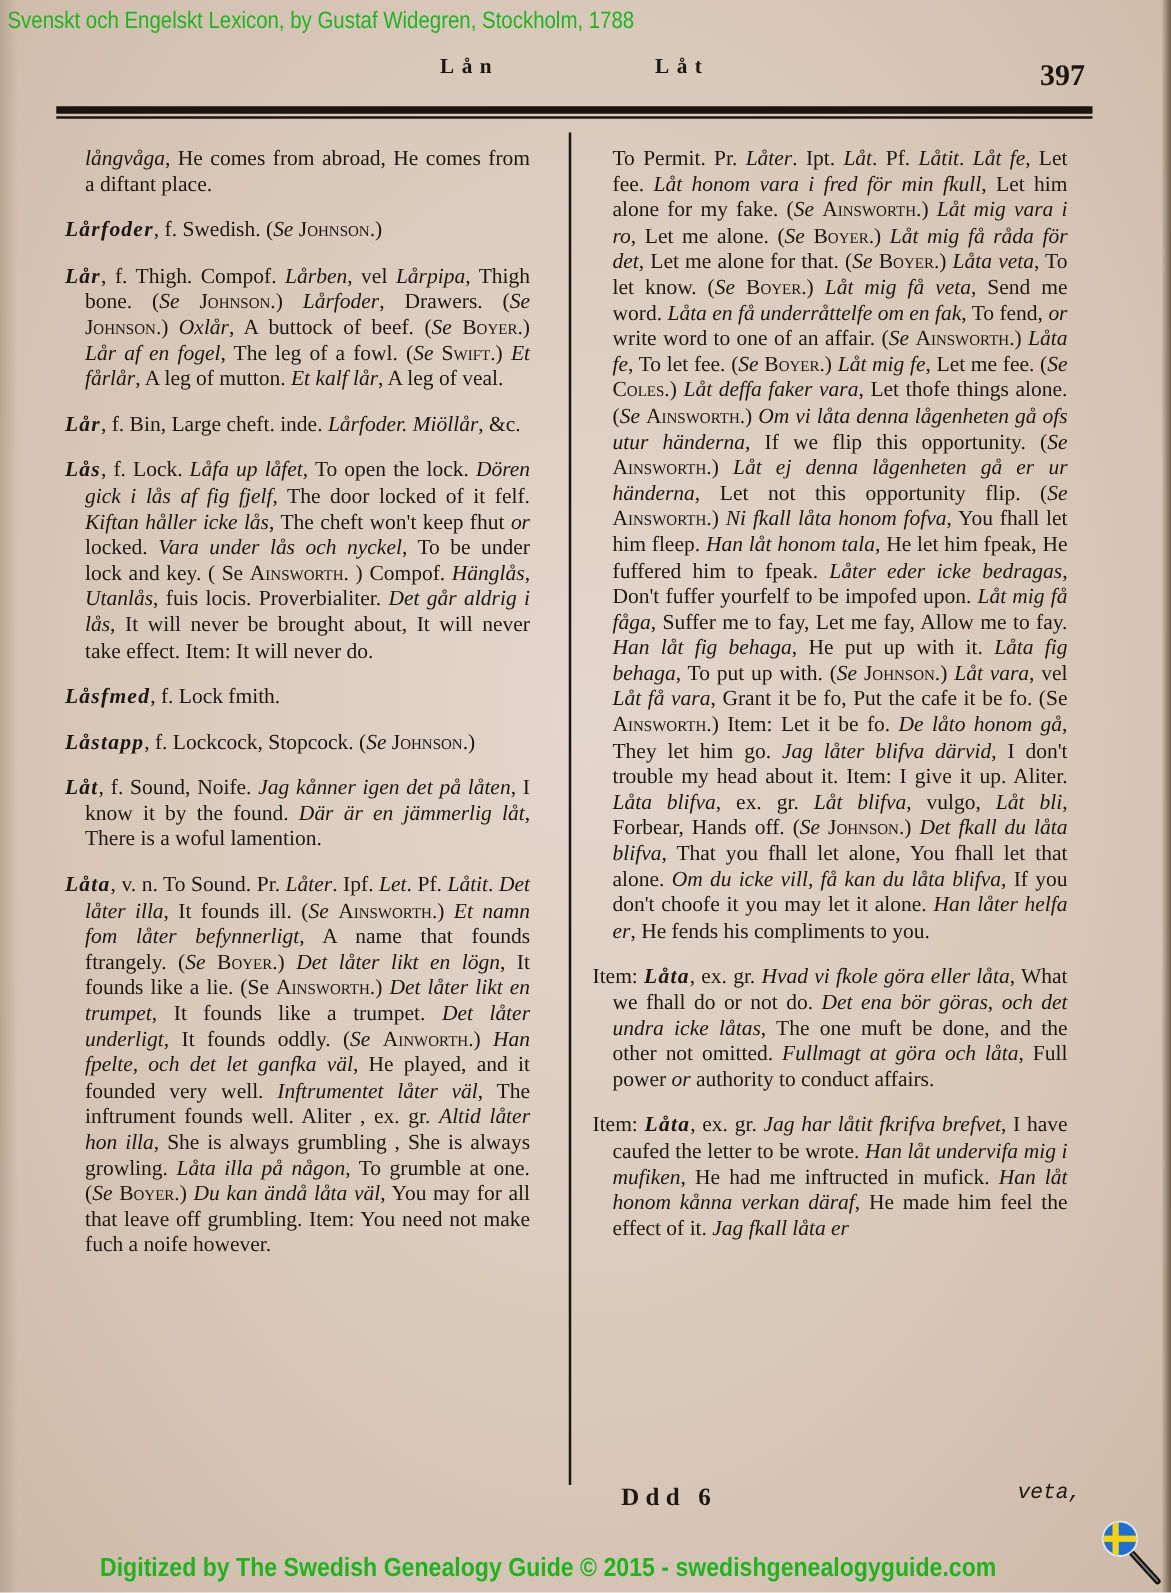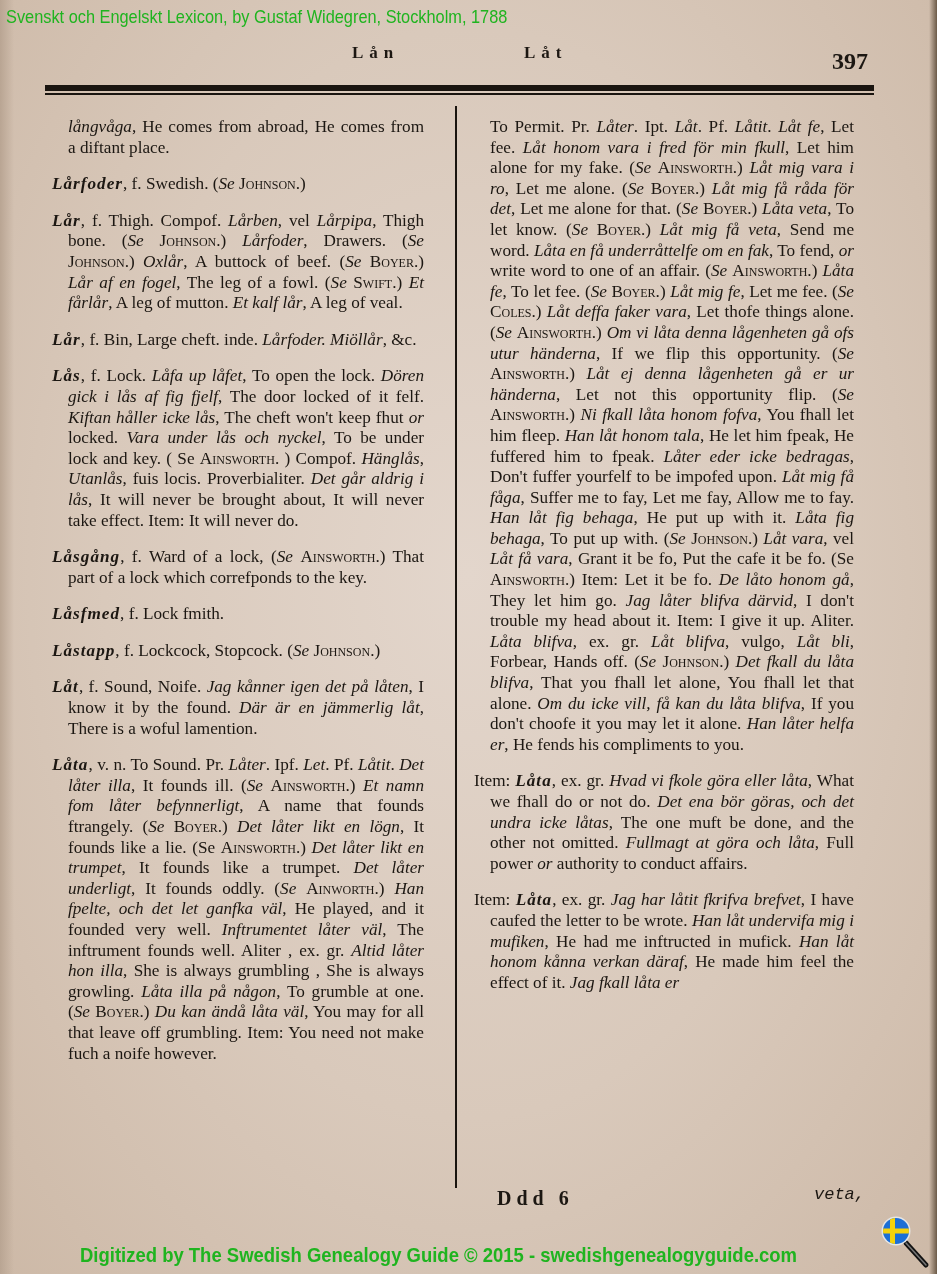--- a/index.html
+++ b/index.html
@@ -62,21 +62,20 @@
 <div class="rule-thick"></div>
 <div class="rule-thin"></div>
 <div class="col-divider"></div>
 
 <div class="column col-left">
     <p class="entry cont"><span class="sw">långvåga</span><span>, He comes from abroad, He comes from a diftant place.</span></p>
     <p class="entry"><span class="hw">Lårfoder</span><span>, f. Swedish. (</span><span class="sw">Se</span><span> </span><span class="sc">Johnson</span><span>.)</span></p>
     <p class="entry"><span class="hw">Lår</span><span>, f. Thigh. Compof. </span><span class="sw">Lårben</span><span>, vel </span><span class="sw">Lårpipa</span><span>, Thigh bone. (</span><span class="sw">Se</span><span> </span><span class="sc">Johnson</span><span>.) </span><span class="sw">Lårfoder</span><span>, Drawers. (</span><span class="sw">Se</span><span> </span><span class="sc">Johnson</span><span>.) </span><span class="sw">Oxlår</span><span>, A buttock of beef. (</span><span class="sw">Se</span><span> </span><span class="sc">Boyer</span><span>.) </span><span class="sw">Lår af en fogel</span><span>, The leg of a fowl. (</span><span class="sw">Se</span><span> </span><span class="sc">Swift</span><span>.) </span><span class="sw">Et fårlår</span><span>, A leg of mutton. </span><span class="sw">Et kalf lår</span><span>, A leg of veal.</span></p>
     <p class="entry"><span class="hw">Lår</span><span>, f. Bin, Large cheft. inde. </span><span class="sw">Lårfoder. Miöllår</span><span>, &amp;c.</span></p>
     <p class="entry"><span class="hw">Lås</span><span>, f. Lock. </span><span class="sw">Låfa up låfet</span><span>, To open the lock. </span><span class="sw">Dören gick i lås af fig fjelf</span><span>, The door locked of it felf. </span><span class="sw">Kiftan håller icke lås</span><span>, The cheft won't keep fhut </span><span class="sw">or</span><span> locked. </span><span class="sw">Vara under lås och nyckel</span><span>, To be under lock and key. ( Se </span><span class="sc">Ainsworth</span><span>. ) Compof. </span><span class="sw">Hänglås</span><span>, </span><span class="sw">Utanlås</span><span>, fuis locis. Proverbialiter. </span><span class="sw">Det går aldrig i lås</span><span>, It will never be brought about, It will never take effect. Item: It will never do.</span></p>
-    <p class="entry"><span class="hw">Låsgång</span><span>, f. Ward of a lock, (</span><span class="sw">Se</span><span> </span><span class="sc">Ainsworth</span><span>.) That part of a lock which correfponds to the key.</span></p>
     <p class="entry gap"><span class="hw">Låsfmed</span><span>, f. Lock fmith.</span></p>
     <p class="entry gap"><span class="hw">Låstapp</span><span>, f. Lockcock, Stopcock. (</span><span class="sw">Se</span><span> </span><span class="sc">Johnson</span><span>.)</span></p>
     <p class="entry gap"><span class="hw">Låt</span><span>, f. Sound, Noife. </span><span class="sw">Jag kånner igen det på låten</span><span>, I know it by the found. </span><span class="sw">Där är en jämmerlig låt</span><span>, There is a woful lamention.</span></p>
     <p class="entry gap"><span class="hw">Låta</span><span>, v. n. To Sound. Pr. </span><span class="sw">Låter</span><span>. Ipf. </span><span class="sw">Let</span><span>. Pf. </span><span class="sw">Låtit</span><span>. </span><span class="sw">Det låter illa</span><span>, It founds ill. (</span><span class="sw">Se</span><span> </span><span class="sc">Ainsworth</span><span>.) </span><span class="sw">Et namn fom låter befynnerligt</span><span>, A name that founds ftrangely. (</span><span class="sw">Se</span><span> </span><span class="sc">Boyer</span><span>.) </span><span class="sw">Det låter likt en lögn</span><span>, It founds like a lie. (Se </span><span class="sc">Ainsworth</span><span>.) </span><span class="sw">Det låter likt en trumpet</span><span>, It founds like a trumpet. </span><span class="sw">Det låter underligt</span><span>, It founds oddly. (</span><span class="sw">Se</span><span> </span><span class="sc">Ainworth</span><span>.) </span><span class="sw">Han fpelte, och det let ganfka väl</span><span>, He played, and it founded very well. </span><span class="sw">Inftrumentet låter väl</span><span>, The inftrument founds well. Aliter , ex. gr. </span><span class="sw">Altid låter hon illa</span><span>, She is always grumbling , She is always growling. </span><span class="sw">Låta illa på någon</span><span>, To grumble at one. (</span><span class="sw">Se</span><span> </span><span class="sc">Boyer</span><span>.) </span><span class="sw">Du kan ändå låta väl</span><span>, You may for all that leave off grumbling. Item: You need not make fuch a noife however.</span></p>
   </div>
 <div class="column col-right">
     <p class="entry cont"><span>To Permit. Pr. </span><span class="sw">Låter</span><span>. Ipt. </span><span class="sw">Låt</span><span>. Pf. </span><span class="sw">Låtit</span><span>. </span><span class="sw">Låt fe</span><span>, Let fee. </span><span class="sw">Låt honom vara i fred för min fkull</span><span>, Let him alone for my fake. (</span><span class="sw">Se</span><span> </span><span class="sc">Ainsworth</span><span>.) </span><span class="sw">Låt mig vara i ro</span><span>, Let me alone. (</span><span class="sw">Se</span><span> </span><span class="sc">Boyer</span><span>.) </span><span class="sw">Låt mig få råda för det</span><span>, Let me alone for that. (</span><span class="sw">Se</span><span> </span><span class="sc">Boyer</span><span>.) </span><span class="sw">Låta veta</span><span>, To let know. (</span><span class="sw">Se</span><span> </span><span class="sc">Boyer</span><span>.) </span><span class="sw">Låt mig få veta</span><span>, Send me word. </span><span class="sw">Låta en få underråttelfe om en fak</span><span>, To fend, </span><span class="sw">or</span><span> write word to one of an affair. (</span><span class="sw">Se</span><span> </span><span class="sc">Ainsworth</span><span>.) </span><span class="sw">Låta fe</span><span>, To let fee. (</span><span class="sw">Se</span><span> </span><span class="sc">Boyer</span><span>.) </span><span class="sw">Låt mig fe</span><span>, Let me fee. (</span><span class="sw">Se</span><span> </span><span class="sc">Coles</span><span>.) </span><span class="sw">Låt deffa faker vara</span><span>, Let thofe things alone. (</span><span class="sw">Se</span><span> </span><span class="sc">Ainsworth</span><span>.) </span><span class="sw">Om vi låta denna lågenheten gå ofs utur händerna</span><span>, If we flip this opportunity. (</span><span class="sw">Se</span><span> </span><span class="sc">Ainsworth</span><span>.) </span><span class="sw">Låt ej denna lågenheten gå er ur händerna</span><span>, Let not this opportunity flip. (</span><span class="sw">Se</span><span> </span><span class="sc">Ainsworth</span><span>.) </span><span class="sw">Ni fkall låta honom fofva</span><span>, You fhall let him fleep. </span><span class="sw">Han låt honom tala</span><span>, He let him fpeak, He fuffered him to fpeak. </span><span class="sw">Låter eder icke bedragas</span><span>, Don't fuffer yourfelf to be impofed upon. </span><span class="sw">Låt mig få fåga</span><span>, Suffer me to fay, Let me fay, Allow me to fay. </span><span class="sw">Han låt fig behaga</span><span>, He put up with it. </span><span class="sw">Låta fig behaga</span><span>, To put up with. (</span><span class="sw">Se</span><span> </span><span class="sc">Johnson</span><span>.) </span><span class="sw">Låt vara</span><span>, vel </span><span class="sw">Låt få vara</span><span>, Grant it be fo, Put the cafe it be fo. (Se </span><span class="sc">Ainsworth</span><span>.) Item: Let it be fo. </span><span class="sw">De låto honom gå</span><span>, They let him go. </span><span class="sw">Jag låter blifva därvid</span><span>, I don't trouble my head about it. Item: I give it up. Aliter. </span><span class="sw">Låta blifva</span><span>, ex. gr. </span><span class="sw">Låt blifva</span><span>, vulgo, </span><span class="sw">Låt bli</span><span>, Forbear, Hands off. (</span><span class="sw">Se</span><span> </span><span class="sc">Johnson</span><span>.) </span><span class="sw">Det fkall du låta blifva</span><span>, That you fhall let alone, You fhall let that alone. </span><span class="sw">Om du icke vill, få kan du låta blifva</span><span>, If you don't choofe it you may let it alone. </span><span class="sw">Han låter helfa er</span><span>, He fends his compliments to you.</span></p>
     <p class="entry"><span>Item: </span><span class="hw">Låta</span><span>, ex. gr. </span><span class="sw">Hvad vi fkole göra eller låta</span><span>, What we fhall do or not do. </span><span class="sw">Det ena bör göras, och det undra icke låtas</span><span>, The one muft be done, and the other not omitted. </span><span class="sw">Fullmagt at göra och låta</span><span>, Full power </span><span class="sw">or</span><span> authority to conduct affairs.</span></p>
     <p class="entry"><span>Item: </span><span class="hw">Låta</span><span>, ex. gr. </span><span class="sw">Jag har låtit fkrifva brefvet</span><span>, I have caufed the letter to be wrote. </span><span class="sw">Han låt undervifa mig i mufiken</span><span>, He had me inftructed in mufick. </span><span class="sw">Han låt honom kånna verkan däraf</span><span>, He made him feel the effect of it. </span><span class="sw">Jag fkall låta er</span></p>
   </div>

